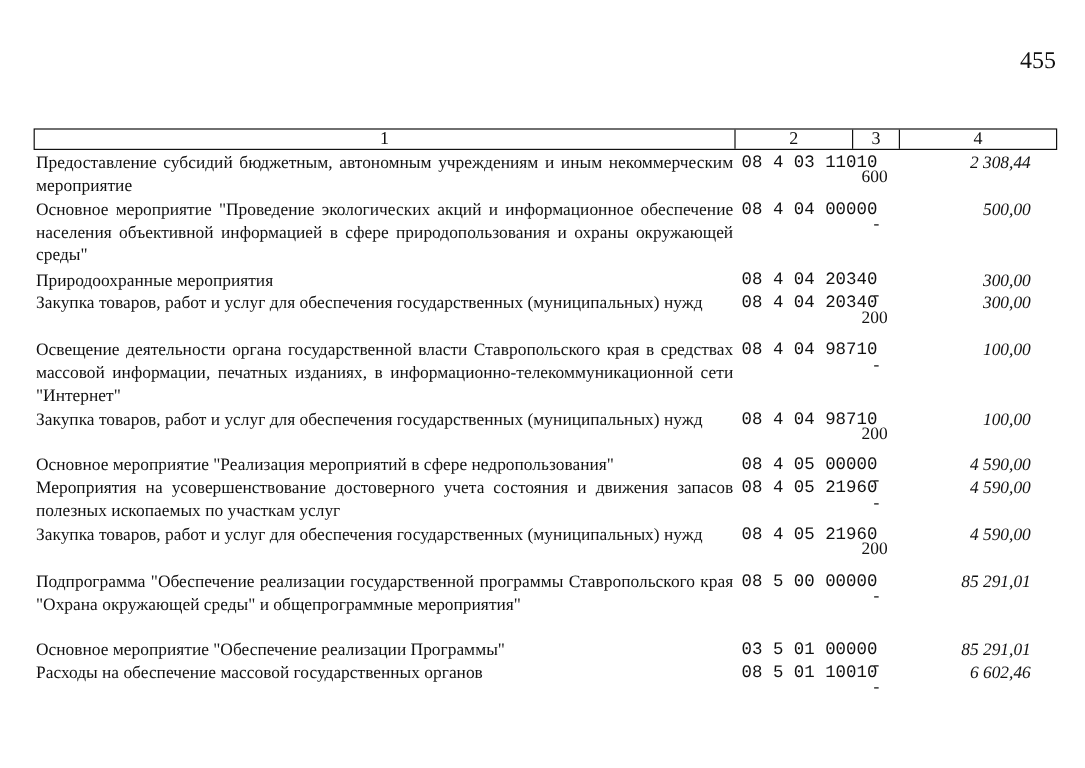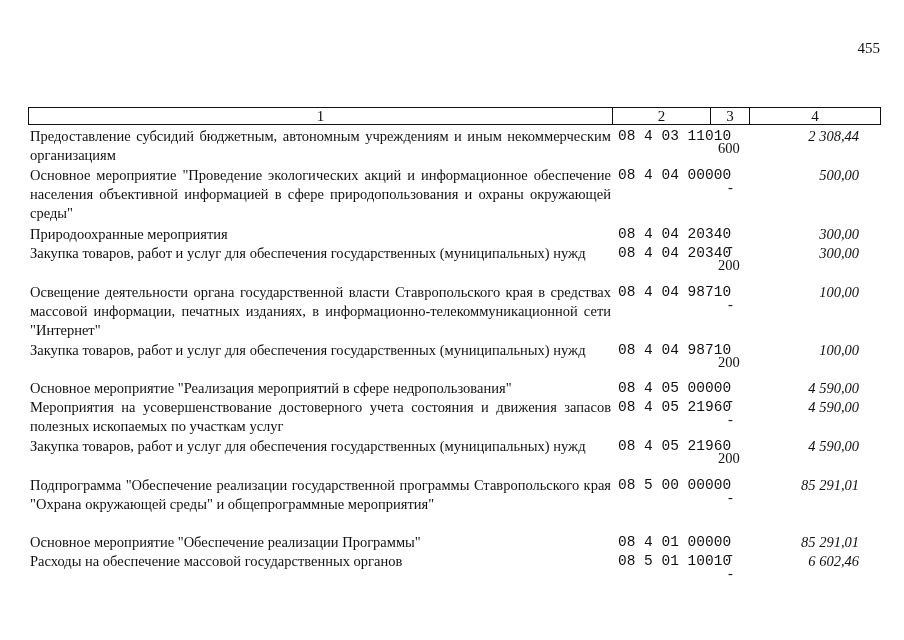--- a/index.html
+++ b/index.html
@@ -3,21 +3,21 @@
 <meta charset="utf-8">
 <style>
   html, body { margin: 0; padding: 0; }
   body {
     width: 904px; height: 640px; background: #ffffff; overflow: hidden;
     font-family: "Liberation Serif", "DejaVu Serif", serif; color: #111;
     position: relative;
   }
   .page-number {
     position: absolute; top: 40px; left: 840px; width: 40px; text-align: right;
-    font-size: 15px;
+    font-size: 20px;
   }
   .hdr {
     position: absolute; top: 107px; left: 28px; width: 853px; height: 18px;
     border: 1.5px solid #111; box-sizing: border-box; display: flex;
     font-size: 15px; line-height: 16px;
   }
   .hdr div { text-align: center; box-sizing: border-box; }
   .hdr .h1 { width: 584px; border-right: 1.5px solid #111; }
   .hdr .h2 { width: 98px; border-right: 1.5px solid #111; }
   .hdr .h3 { width: 39px; border-right: 1.5px solid #111; }
@@ -38,21 +38,21 @@
 <div class="page-number">455</div>
 
 <div class="hdr">
   <div class="h1">1</div>
   <div class="h2">2</div>
   <div class="h3">3</div>
   <div class="h4">4</div>
 </div>
 
 <div class="row" style="top:127px">
-  <div class="c1 j">Предоставление субсидий бюджетным, автономным учреждениям и иным некоммерческим организациям</div>
+  <div class="c1 j">Предоставление субсидий бюджетным, автономным учреждениям и иным некоммерческим мероприятие</div>
   <div class="c2">08 4 03 11010</div>
   <div class="c3">600</div>
   <div class="c4">2 308,44</div>
 </div>
 
 <div class="row" style="top:166px">
   <div class="c1 j">Основное мероприятие "Проведение экологических акций и информационное обеспечение населения объективной информацией в сфере природопользования и охраны окружающей среды"</div>
   <div class="c2">08 4 04 00000</div>
   <div class="c3 dash">-</div>
   <div class="c4">500,00</div>
@@ -109,21 +109,21 @@
 
 <div class="row" style="top:476px">
   <div class="c1 j">Подпрограмма "Обеспечение реализации государственной программы Ставропольского края "Охрана окружающей среды" и общепрограммные мероприятия"</div>
   <div class="c2">08 5 00 00000</div>
   <div class="c3 dash">-</div>
   <div class="c4">85 291,01</div>
 </div>
 
 <div class="row" style="top:533px">
   <div class="c1 j">Основное мероприятие "Обеспечение реализации Программы"</div>
-  <div class="c2">08 4 01 00000</div>
+  <div class="c2">03 5 01 00000</div>
   <div class="c3 dash">-</div>
   <div class="c4">85 291,01</div>
 </div>
 
 <div class="row" style="top:552px">
   <div class="c1 j">Расходы на обеспечение массовой государственных органов</div>
   <div class="c2">08 5 01 10010</div>
   <div class="c3 dash">-</div>
   <div class="c4">6 602,46</div>
 </div>

